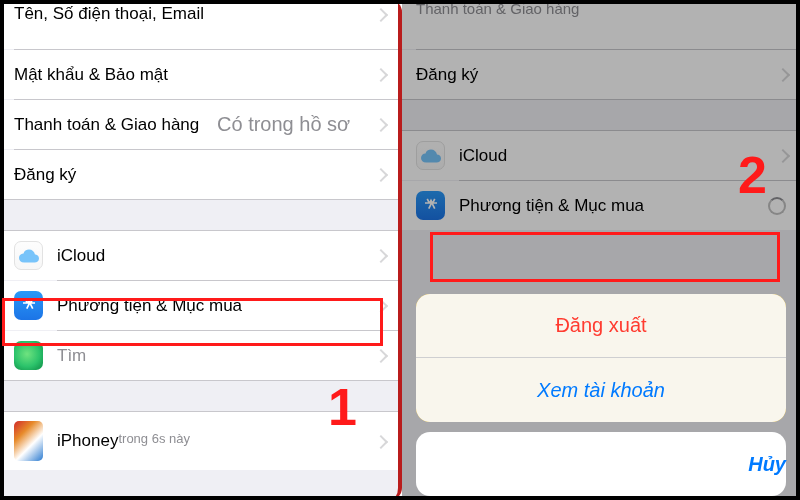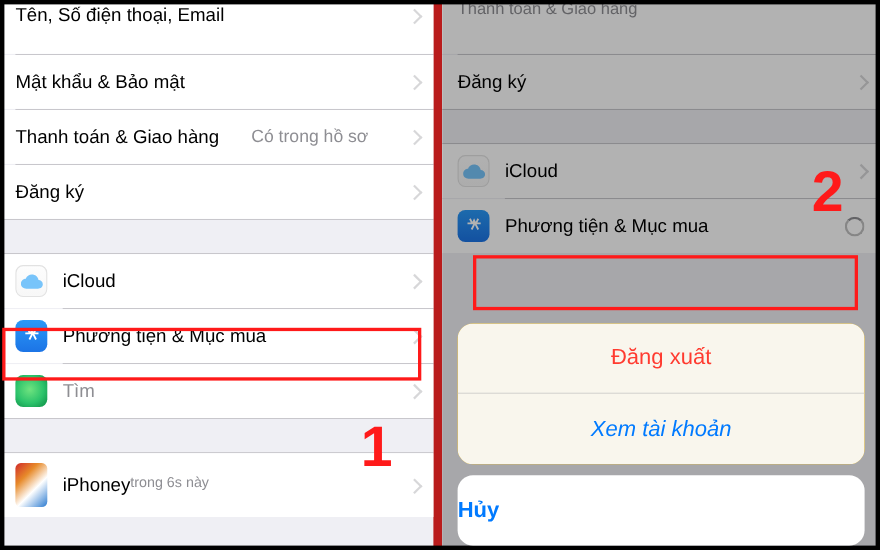--- a/index.html
+++ b/index.html
@@ -5,21 +5,21 @@
     * { margin: 0; padding: 0; box-sizing: border-box; -webkit-font-smoothing: antialiased; }
     body {
       font-family: -apple-system, "Helvetica Neue", Arial, sans-serif;
       background: #fff;
       width: 800px;
       height: 500px;
       overflow: hidden;
       display: flex;
     }
     .panel { height: 500px; position: relative; }
-    .panel-left { width: 410px; border-right: 8px solid #b91c1c; background: #efeff4; }
+    .panel-left { width: 410px; border-right: 4px solid #b91c1c; background: #efeff4; border-radius: 12px; }
     .panel-right { width: 406px; background: #efeff4; }
     .outer-border { position: absolute; inset: 0; border: 4px solid #000; pointer-events: none; }
 
     .row {
       display: flex;
       align-items: center;
       background: #fff;
       min-height: 49px;
       padding: 0 14px;
       position: relative;
@@ -37,21 +37,21 @@
       opacity: .35;
     }
     .chev::before {
       content: "";
       position: absolute; left: 0; top: 2px;
       width: 8px; height: 8px;
       border-top: 2px solid #8e8e93;
       border-right: 2px solid #8e8e93;
       transform: rotate(45deg);
     }
-    .detail { color: #8e8e93; font-size: 16px; margin-left: auto; margin-right: 8px; }
+    .detail { color: #8e8e93; font-size: 20px; margin-left: auto; margin-right: 8px; }
 
     .icon {
       width: 29px; height: 29px; border-radius: 7px;
       margin-right: 14px; flex: 0 0 29px;
       display: flex; align-items: center; justify-content: center;
       font-size: 15px; color: #fff; font-weight: 600;
     }
     .icon-cloud { background: linear-gradient(#fdfdfd,#f7f7f7); border:1px solid #e2e2e2; }
     .icon-cloud svg { width: 20px; height: 14px; }
     .icon-appstore { background: linear-gradient(#2a99f7,#1c74e6); }
@@ -105,24 +105,25 @@
     .sheet-row:last-child { border-bottom: none; font-style: italic; }
     .sheet-row.destructive { color: #ff3b30; }
 
     .cancel-btn {
       position: absolute;
       left: 14px; right: 14px;
       bottom: 4px;
       height: 64px;
       background: #fff;
       border-radius: 14px;
-      display: flex; align-items: center; justify-content: flex-start;
+      display: flex; align-items: center; justify-content: flex-end;
       font-size: 20px; font-weight: 600;
       color: #007aff;
       z-index: 8;
+      font-style: italic;
     }
 
     
     .right-bg { position: absolute; top: 0; left: 0; right: 0; }
     .right-bg .row { background: #fff; }
     .right-bg .row.blurred { filter: blur(0.3px); }
 
     .spinner {
       width: 18px; height: 18px;
       border: 2px solid #c0c0c0;

